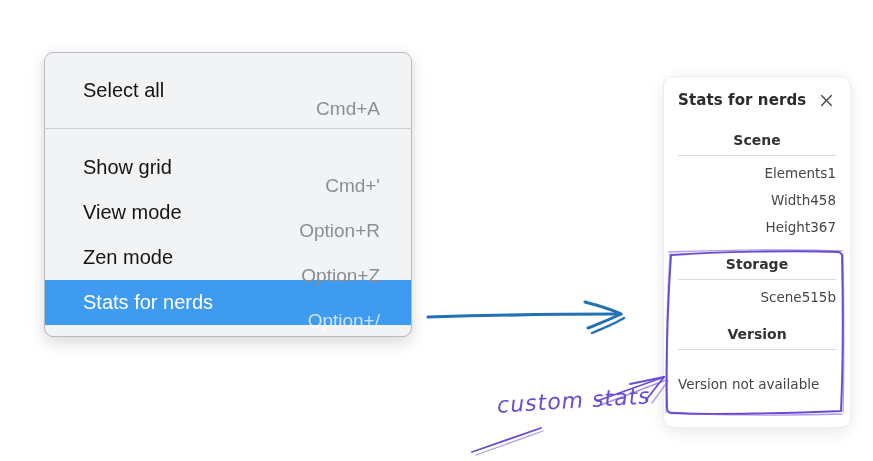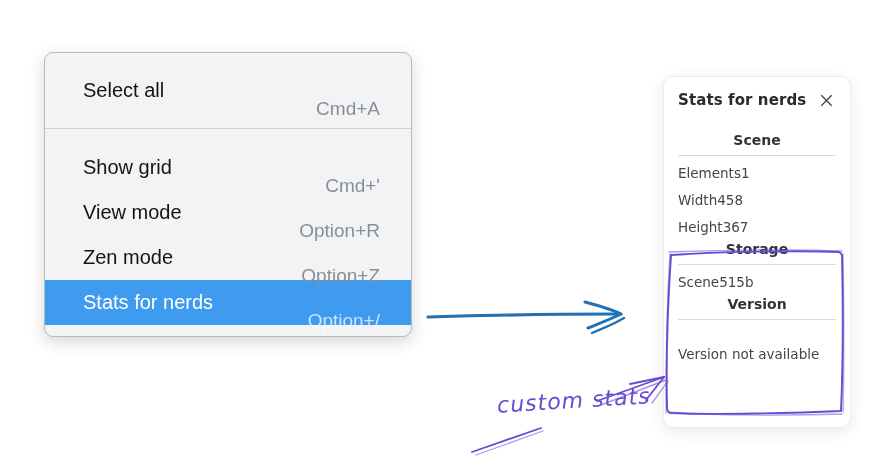--- a/index.html
+++ b/index.html
@@ -35,25 +35,25 @@
     border:1px solid #ececf1;
     border-radius:10px;
     box-shadow:0 4px 16px rgba(0,0,0,.09);
     padding:14px 14px 10px;
     font-family:"DejaVu Sans", sans-serif;
     color:#454545;
   }
   .panel-header { display:flex; align-items:center; justify-content:space-between; }
   .panel-title { font-weight:bold; font-size:15px; color:#2b2b2b; letter-spacing:.1px; }
   .close-btn { width:16px; height:16px; display:flex; align-items:center; justify-content:center; cursor:pointer; margin-right:2px; }
-  .sec-h { text-align:center; font-weight:bold; font-size:14px; color:#333333; }
+  .sec-h { text-align:center; font-weight:bold; font-size:14px; color:#333333; margin-top:15px; }
   .sec-h.first { margin-top:23px; }
   .sec-line { border-top:1px solid #d9dade; margin-top:7px; }
   .stat-rows { margin-top:4px; }
-  .stat-row { display:flex; justify-content:flex-start; font-size:13.5px; line-height:27px; color:#454545; }
+  .stat-row { display:flex; justify-content:flex-end; font-size:13.5px; line-height:27px; color:#454545; }
   .note { font-size:13.5px; margin-top:26px; color:#454545; white-space:nowrap; }
 
   
   .overlay { position:absolute; left:0; top:0; z-index:5; pointer-events:none; }
   .hand-label {
     position:absolute; left:497px; top:388px; z-index:6;
     font-family:"DejaVu Sans", cursive, sans-serif;
     font-style:italic; font-size:22px; letter-spacing:1px;
     transform:rotate(-3.5deg);
     pointer-events:none; white-space:nowrap;

